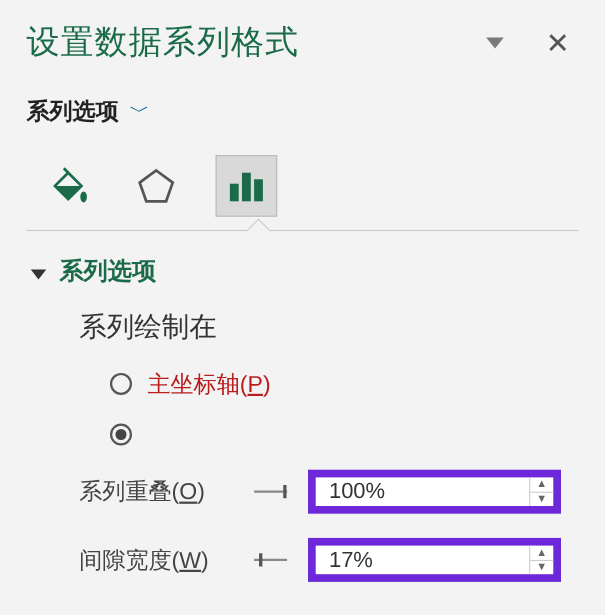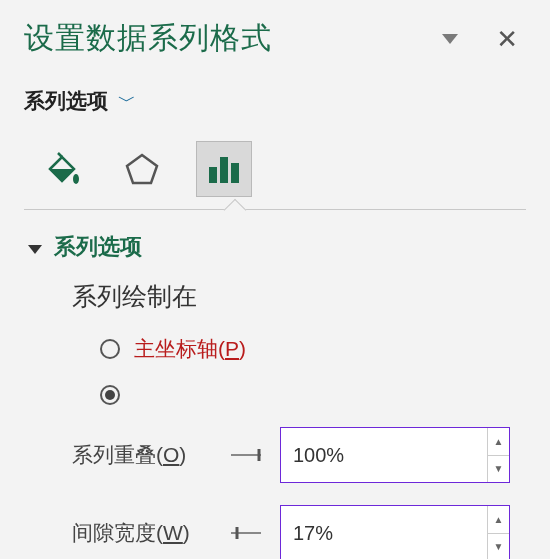--- a/index.html
+++ b/index.html
@@ -160,23 +160,23 @@
     width: 140px;
   }
   .slider-ic {
     width: 36px;
     display: flex;
     justify-content: center;
   }
   .spin {
     flex: 1;
     max-width: 230px;
-    height: 56px;
+    height: 40px;
     background: #fff;
-    border: 1px solid #6d28d9;
+    border: 7px solid #6d28d9;
     display: flex;
     align-items: stretch;
   }
   .spin-val {
     flex: 1;
     padding: 6px 12px;
     font-size: 20px;
     color: #333;
     display: flex;
     align-items: center;

